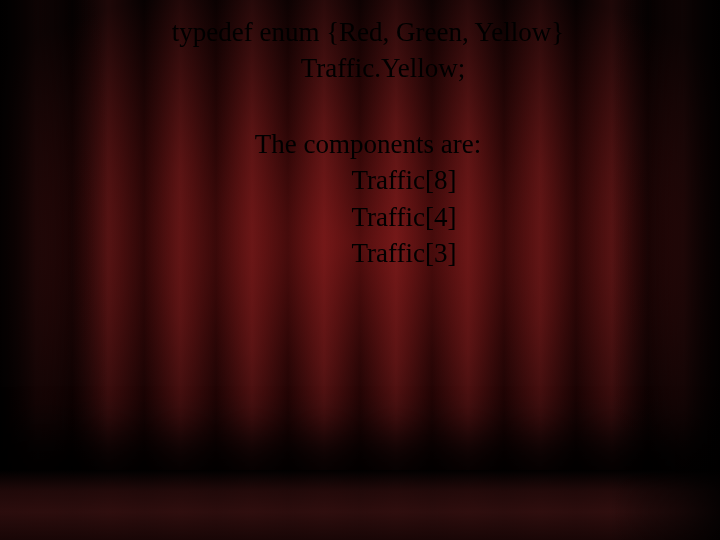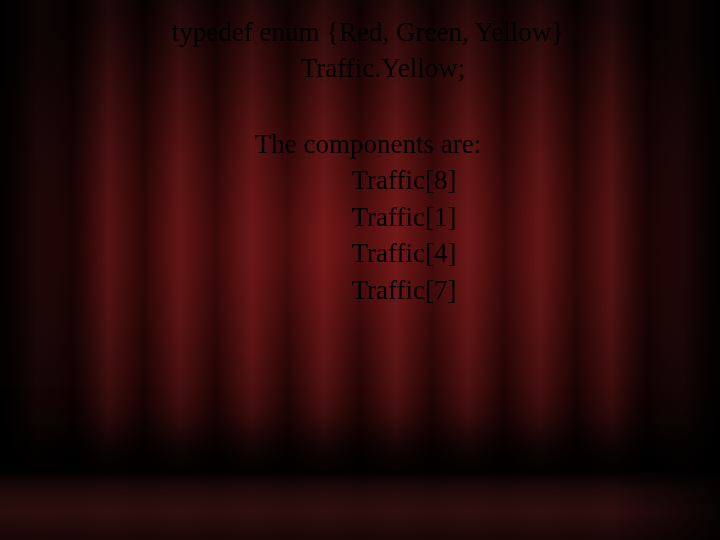--- a/index.html
+++ b/index.html
@@ -80,20 +80,19 @@
     <div class="code-block">
       <div>typedef enum {Red, Green, Yellow}</div>
       <div class="line2">Traffic.Yellow;</div>
     </div>
 
     <div class="gap"></div>
 
     <div class="components">
       <div>The components are:</div>
       <div class="indent">Traffic[8]</div>
-      <div class="indent">Traffic[1]</div>
       <div class="indent">Traffic[4]</div>
-      <div class="indent">Traffic[7]</div>
+      <div class="indent">Traffic[3]</div>
     </div>
 
   </div>
   <div class="floor"></div>
 </div>
 
 </body></html>

